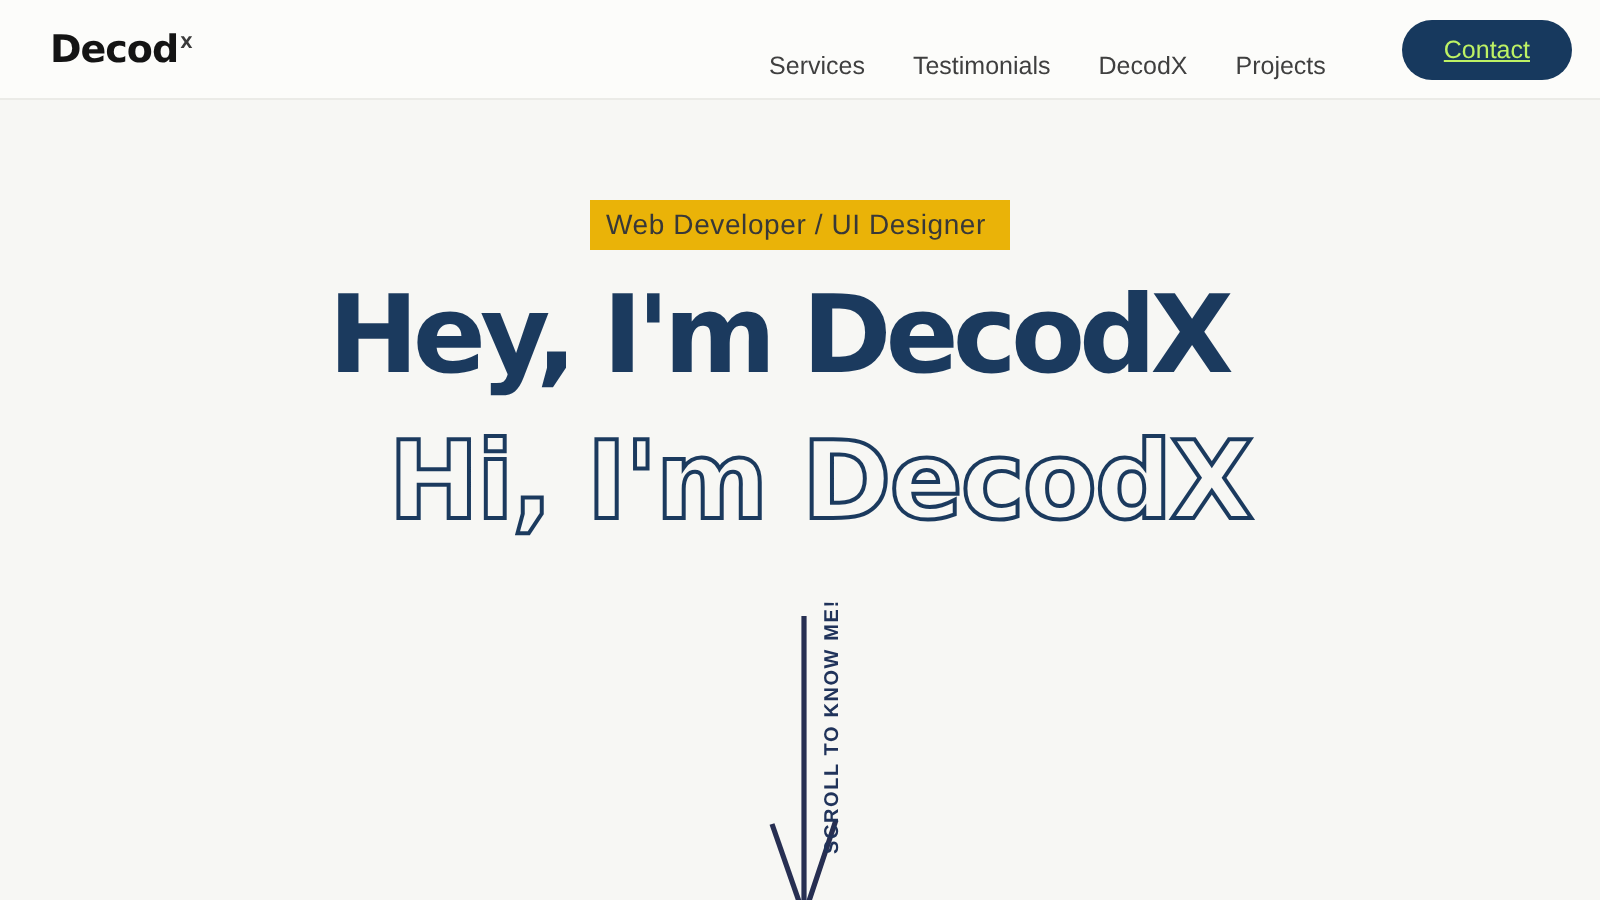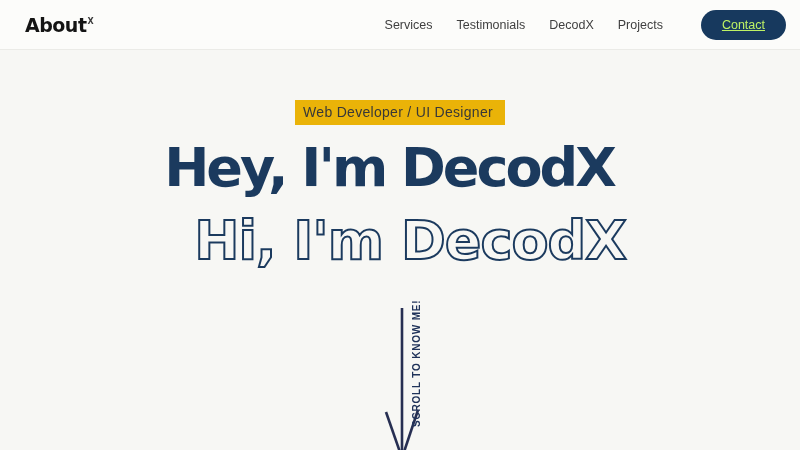--- a/index.html
+++ b/index.html
@@ -35,21 +35,21 @@
   }
   .logo .logo-suffix {
     font-size: 8px;
     font-weight: 700;
     margin-top: 3px;
     margin-left: 1px;
     color: #3a3a3a;
   }
   .nav {
     display: flex;
-    align-items: center;
+    align-items: flex-end;
     gap: 24px;
   }
   .nav-link {
     font-size: 12.5px;
     color: #3f3f3f;
     cursor: pointer;
     text-decoration: none;
     white-space: nowrap;
   }
   .contact-btn {
@@ -125,21 +125,21 @@
     font-weight: 700;
     letter-spacing: 0.8px;
     color: #20335a;
   }
 </style>
 </head>
 <body>
 
 <header class="header">
   <div class="logo">
-    <span>About</span>
+    <span>Decod</span>
     <span class="logo-suffix">X</span>
   </div>
   <nav class="nav">
     <a class="nav-link">Services</a>
     <a class="nav-link">Testimonials</a>
     <a class="nav-link">DecodX</a>
     <a class="nav-link">Projects</a>
     <button class="contact-btn">Contact</button>
   </nav>
 </header>

